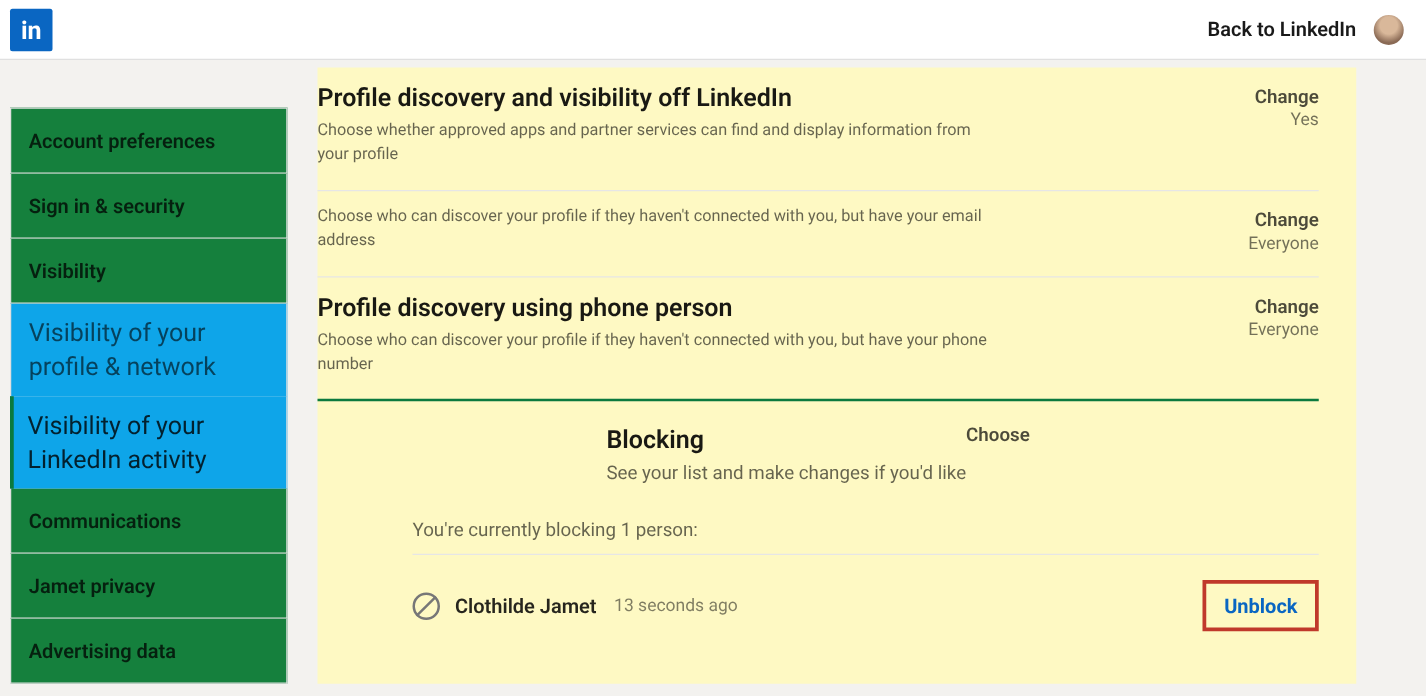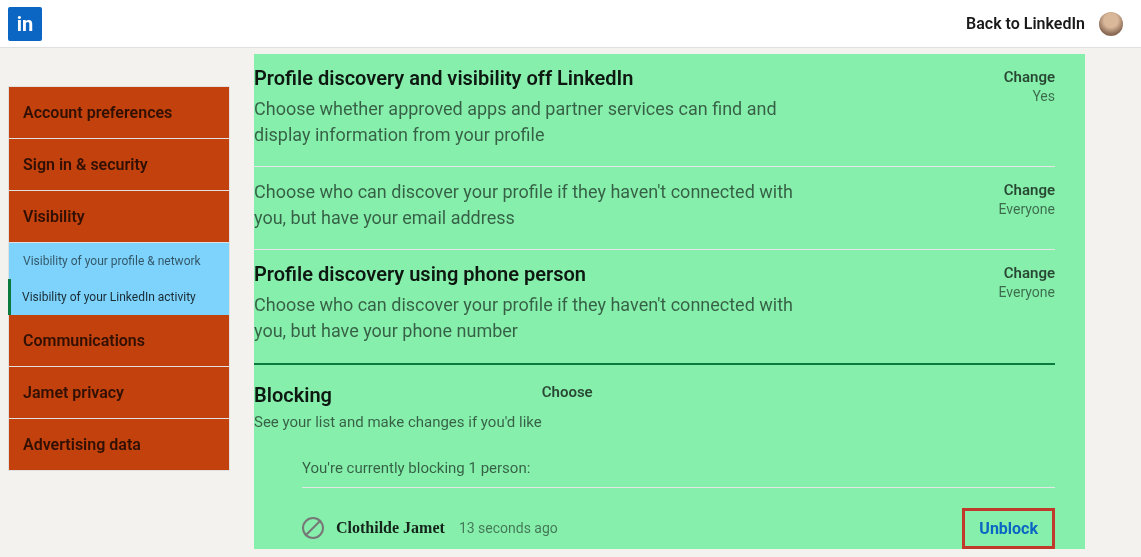--- a/index.html
+++ b/index.html
@@ -53,72 +53,72 @@
       display: flex;
       gap: 24px;
       padding-top: 0;
     }
     .sidebar {
       width: 222px;
       margin-left: 8px;
       margin-top: 38px;
     }
     .sidebar-item {
-      background: #c2410c;
+      background: #15803d;
       border: 1px solid #e0e0e0;
       border-top: none;
       padding: 16px 14px;
       font-size: 16px;
       font-weight: 600;
       color: rgba(0,0,0,0.75);
       cursor: pointer;
     }
     .sidebar-item:first-child {
       border-top: 1px solid #e0e0e0;
     }
     .sidebar-sub {
-      background: #7dd3fc;
+      background: #0ea5e9;
       border-left: 1px solid #e0e0e0;
       border-right: 1px solid #e0e0e0;
       padding: 10px 14px 10px 14px;
-      font-size: 12px;
+      font-size: 20px;
       font-weight: 400;
       color: rgba(0,0,0,0.6);
       line-height: 1.35;
       cursor: pointer;
     }
     .sidebar-sub.active {
       border-left: 3px solid #0b7a3e;
       padding-left: 11px;
       color: rgba(0,0,0,0.8);
     }
     .main {
       flex: 1;
-      background: #86efac;
+      background: #fef9c3;
       padding: 0 30px 0 0;
       margin-right: 56px;
       margin-top: 6px;
     }
     .setting {
       padding: 12px 0 18px 0;
       border-bottom: 1px solid #e6e6e6;
       display: flex;
       align-items: flex-start;
       gap: 30px;
     }
     .setting.highlight-bottom { border-bottom: 2px solid #0b7a3e; }
     .setting-body { flex: 1; }
     .setting-title {
       font-size: 20px;
       font-weight: 600;
       color: rgba(0,0,0,0.9);
       margin-bottom: 6px;
     }
     .setting-desc {
-      font-size: 18px;
+      font-size: 13px;
       color: rgba(0,0,0,0.6);
       line-height: 1.45;
       max-width: 540px;
     }
     .setting-side {
       text-align: right;
       min-width: 80px;
       padding-top: 2px;
     }
     .change-link {
@@ -130,31 +130,31 @@
     }
     .setting-value {
       font-size: 14px;
       color: rgba(0,0,0,0.55);
       margin-top: 2px;
       display: block;
     }
     .blocking-section { padding-top: 18px; }
     .blocking-head {
       display: flex;
-      justify-content: flex-start;
+      justify-content: center;
       align-items: flex-start;
     }
     .blocking-sub {
       font-size: 15px;
       color: rgba(0,0,0,0.6);
       margin-top: 4px;
     }
     .blocking-list {
       margin-top: 28px;
-      padding-left: 48px;
+      padding-left: 76px;
     }
     .blocking-count {
       font-size: 15px;
       color: rgba(0,0,0,0.6);
       padding-bottom: 10px;
       border-bottom: 1px solid #e6e6e6;
     }
     .blocked-row {
       display: flex;
       align-items: center;
@@ -176,21 +176,20 @@
       height: 2px;
       background: #777;
       top: 8px;
       left: -2px;
       transform: rotate(-45deg);
     }
     .blocked-name {
       font-size: 16px;
       font-weight: 600;
       color: rgba(0,0,0,0.85);
-      font-family: Liberation Serif, serif;
     }
     .blocked-time {
       font-size: 14px;
       color: rgba(0,0,0,0.5);
       margin-left: 2px;
     }
     .unblock-wrap {
       margin-left: auto;
       border: 3px solid #c0392b;
       padding: 8px 14px;

